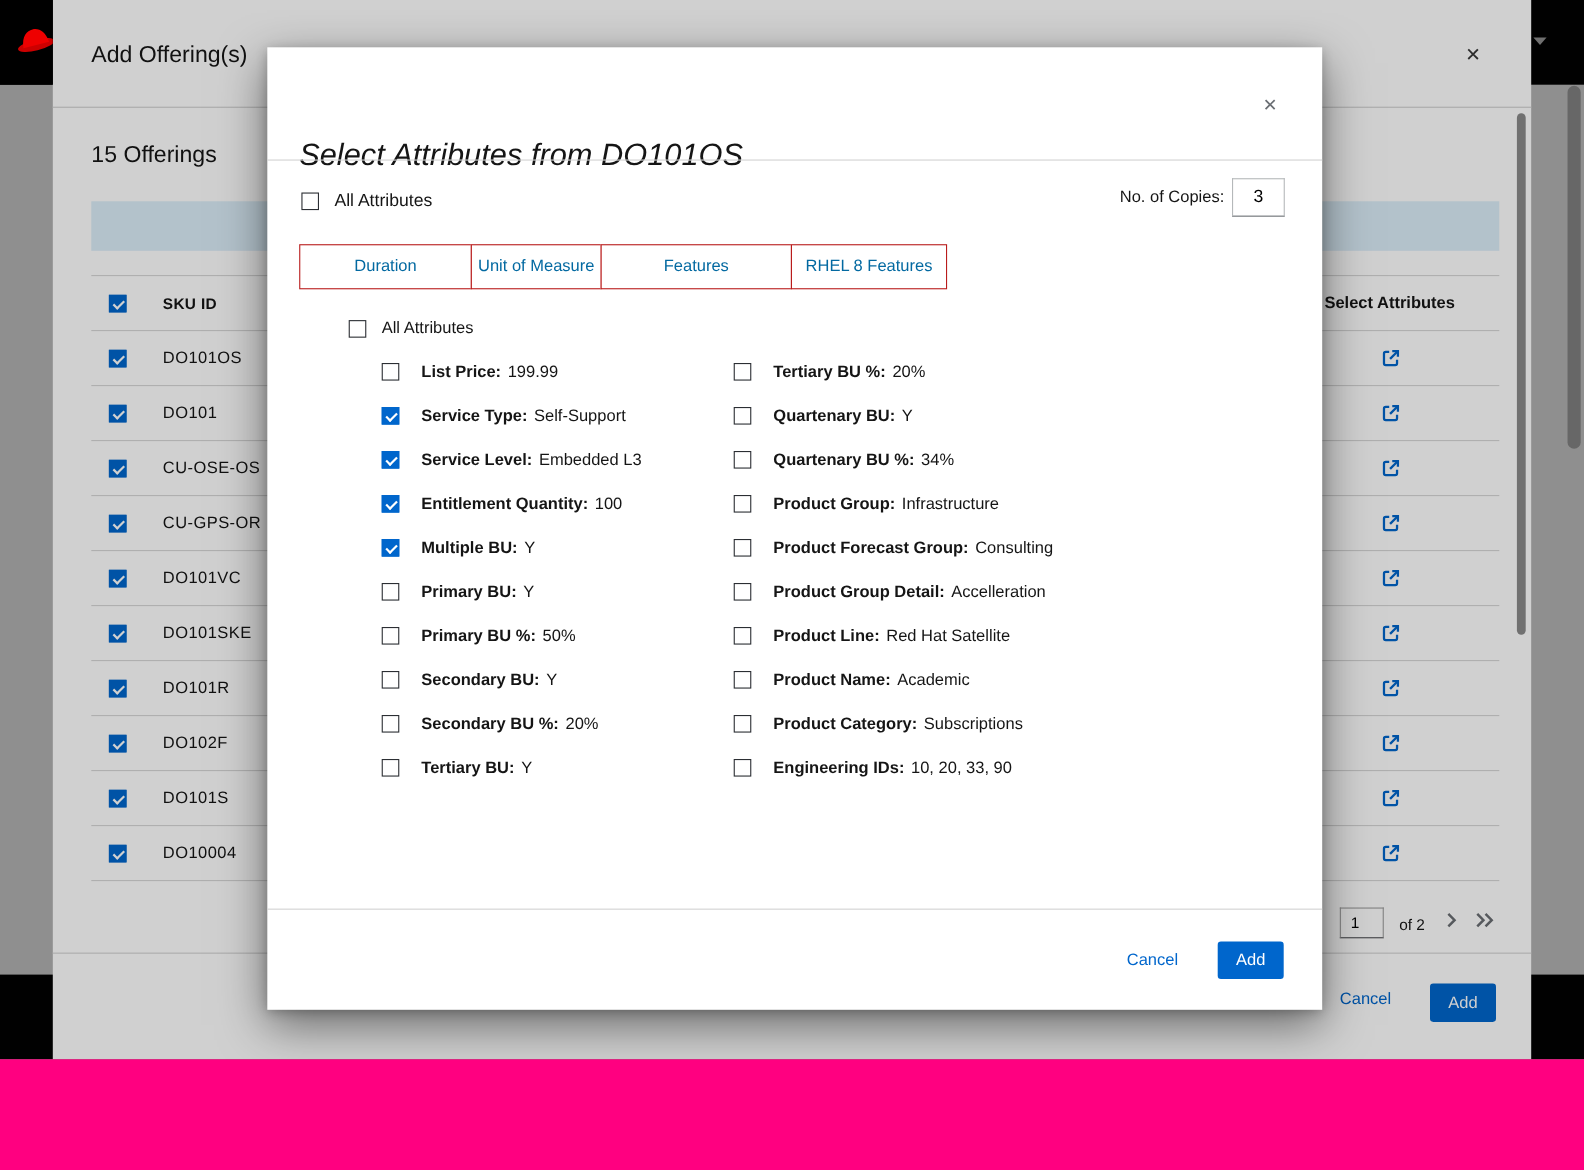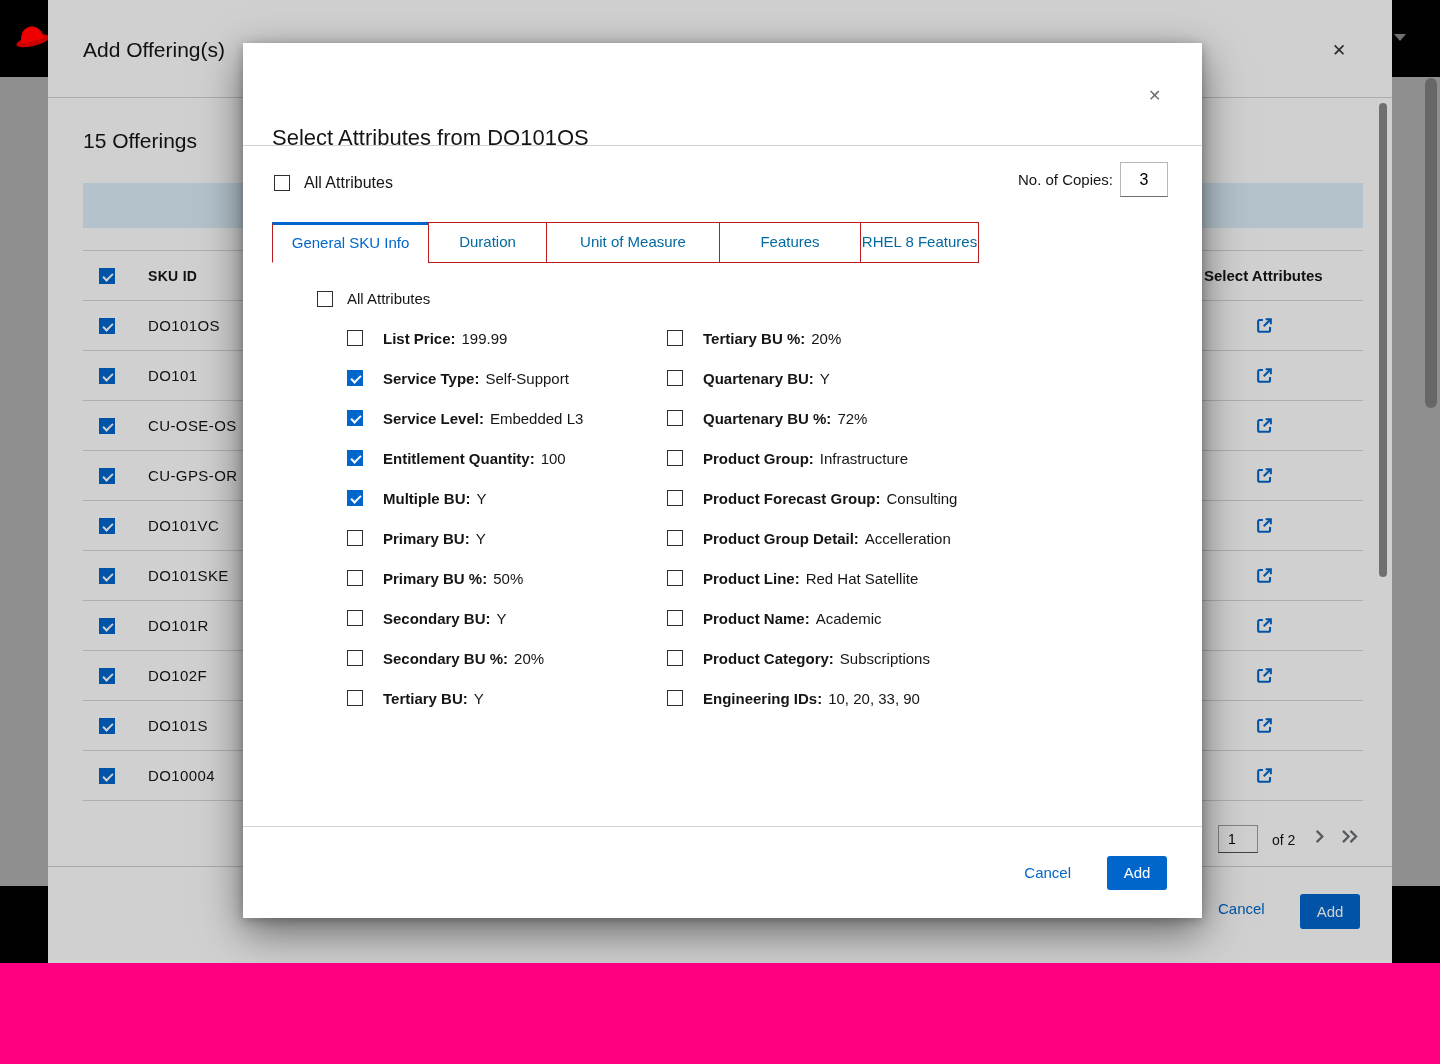--- a/index.html
+++ b/index.html
@@ -54,21 +54,21 @@
   
   .cb { display:inline-block; width:16px; height:16px; border:1px solid #2b2e33; background:#fff;
     position:relative; flex:none; cursor:pointer; }
   .cb.checked { background:#0066cc; border-color:#0066cc; }
   .cb.checked::after { content:""; position:absolute; left:3px; top:3.5px; width:8px; height:4px;
     border-left:2px solid #fff; border-bottom:2px solid #fff; transform:rotate(-45deg); }
 
   
   #attributes-modal { position:absolute; left:243px; top:43px; width:959px; height:875px; background:#fff;
     z-index:40; box-shadow:0 14px 40px rgba(0,0,0,.5), 0 2px 10px rgba(0,0,0,.25); }
-  .im-title { position:absolute; left:29px; top:82px; font-size:22px; font-weight:500; }
+  .im-title { position:absolute; left:29px; top:82px; font-size:28px; font-weight:500;font-style:italic; }
   .im-close { position:absolute; left:905px; top:43px; font-size:16px; color:#6a6e73; cursor:pointer; }
   .im-divider-top { position:absolute; left:0; top:102px; width:100%; border-top:1px solid #d2d2d2; }
   .im-allattr { position:absolute; left:31px; top:131px; display:flex; align-items:center; gap:14px; }
   .im-allattr .lbl { font-size:16px; }
   .im-copies { position:absolute; top:119px; right:34px; height:35px; display:flex; align-items:center; gap:7px; }
   .im-copies .lbl { font-size:15px; }
   .copies-input { width:48px; height:35px; border:1px solid #b5b8ba; border-bottom-color:#6a6e73;
     text-align:center; font-size:16px; background:#fff; font-family:inherit; }
 
   .tabs { position:absolute; left:29px; top:179px; display:flex; }
@@ -275,21 +275,20 @@
   <div class="im-allattr">
     <span class="cb"></span>
     <span class="lbl">All Attributes</span>
   </div>
   <div class="im-copies">
     <span class="lbl">No. of Copies:</span>
     <input class="copies-input" value="3" style="">
   </div>
 
   <div class="tabs">
-    <div class="tab active">General SKU Info</div>
     <div class="tab">Duration</div>
     <div class="tab">Unit of Measure</div>
     <div class="tab">Features</div>
     <div class="tab">RHEL 8 Features</div>
   </div>
 
   <div class="sec-allattr">
     <span class="cb"></span>
     <span>All Attributes</span>
   </div>
@@ -341,21 +340,21 @@
     <div class="attr-row">
         <span class="cb"></span>
         <span class="txt"><b>Tertiary BU %:</b><span>20%</span></span>
       </div>
     <div class="attr-row">
         <span class="cb"></span>
         <span class="txt"><b>Quartenary BU:</b><span>Y</span></span>
       </div>
     <div class="attr-row">
         <span class="cb"></span>
-        <span class="txt"><b>Quartenary BU %:</b><span>72%</span></span>
+        <span class="txt"><b>Quartenary BU %:</b><span>34%</span></span>
       </div>
     <div class="attr-row">
         <span class="cb"></span>
         <span class="txt"><b>Product Group:</b><span>Infrastructure</span></span>
       </div>
     <div class="attr-row">
         <span class="cb"></span>
         <span class="txt"><b>Product Forecast Group:</b><span>Consulting</span></span>
       </div>
     <div class="attr-row">

